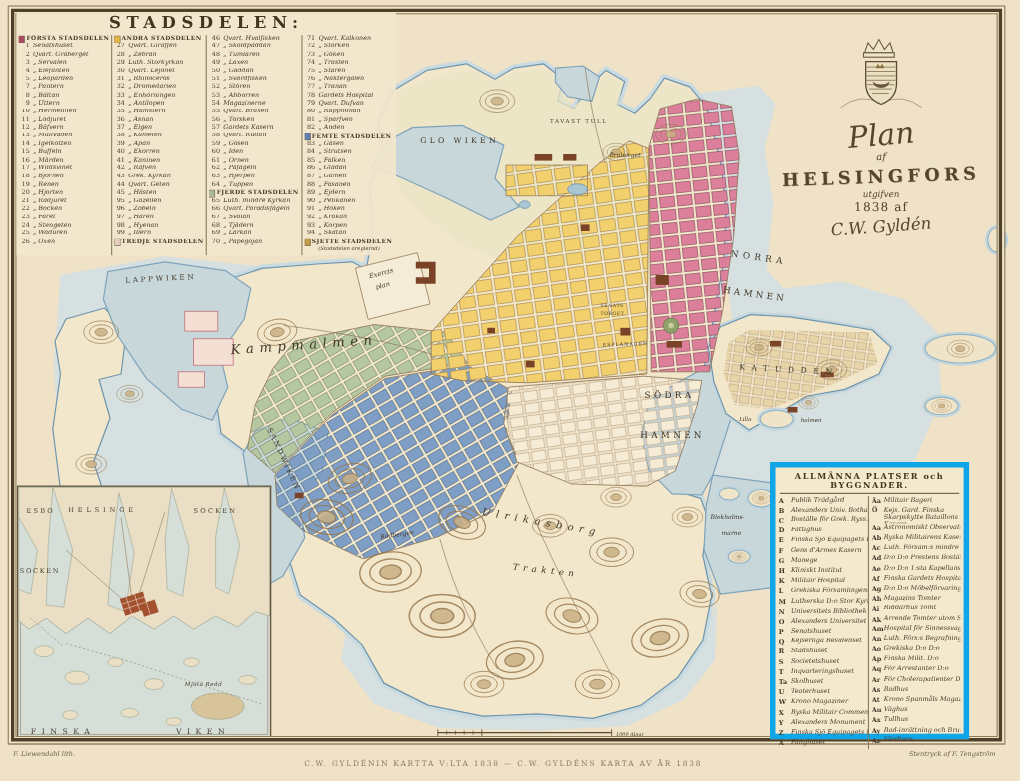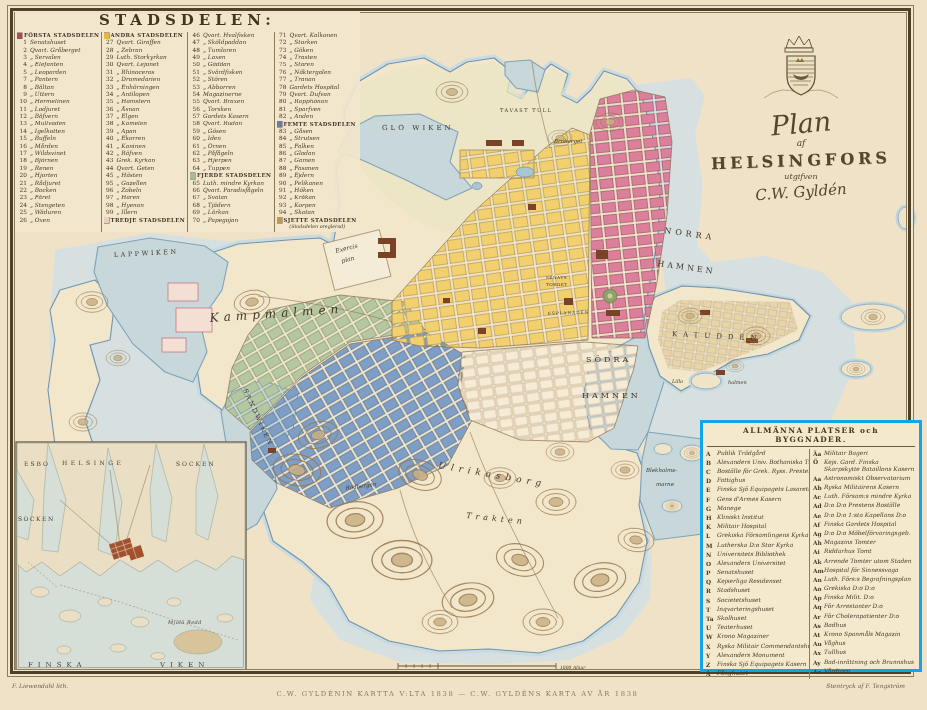--- a/index.html
+++ b/index.html
@@ -29,22 +29,22 @@
   
   .cart{position:absolute;left:690px;top:34px;width:222px;z-index:6;text-align:center;color:#55452e;}
   .cart .plan{font-size:27px;font-style:italic;line-height:1;transform:rotate(-5deg);}
   .cart .af{font-size:9px;font-style:italic;margin-top:1px;}
   .cart .city{font-size:16px;font-weight:bold;letter-spacing:4px;margin:3px 0 1px;transform:rotate(-2deg);
               text-shadow:.5px .5px 0 #bda887;}
   .cart .utg{font-size:8px;font-style:italic;margin-top:2px;}
   .cart .year{font-size:11px;letter-spacing:1px;margin-top:1px;}
   .cart .sig{font-size:15px;font-style:italic;margin-top:2px;transform:rotate(-4deg);}
   
-  .allm{position:absolute;left:700px;top:420px;width:222px;height:252px;z-index:6;
-        background:#f4e8cd;border:3px solid #0ea5e9;box-sizing:border-box;}
+  .allm{position:absolute;left:700px;top:420px;width:181px;height:252px;z-index:6;
+        background:#f4e8cd;border:5px solid #0ea5e9;box-sizing:border-box;}
   .allm h2{margin:3px 4px 2px;padding-bottom:2px;border-bottom:1px solid #6b5a40;
            font-size:7.4px;font-weight:bold;letter-spacing:1.4px;text-align:center;color:#43361f;}
   .acols{display:flex;padding:0 3px;}
   .acol{flex:1;min-width:0;}
   .acol+.acol{border-left:1px solid #8d7a58;padding-left:3px;}
   .arow{display:flex;align-items:center;height:9.2px;font-size:5.9px;line-height:1;
         white-space:nowrap;overflow:hidden;}
   .arow .k{width:11px;flex:none;font-weight:bold;}
   .arow .t{font-style:italic;}
   .arow.w2{height:15px;align-items:flex-start;padding-top:1px;}
@@ -755,20 +755,21 @@
     <path d="M31,22 h28 v20 c0,10 -6,16 -14,19 c-8,-3 -14,-9 -14,-19 Z" fill="#ece0c2" stroke="#5c4c34" stroke-width="1.2"></path>
     <path d="M32,27 h26 M32,31 h26 M32,35 h26 M31,39 h27 M32,43 h25 M34,47 h21 M37,51 h15" stroke="#7c6a4c" stroke-width="0.7"></path>
     <path d="M37,40 q8,6 16,0 l-2,4 q-6,4 -12,0 Z" fill="#6b5a40"></path>
     <path d="M40,28 l2,-4 2,3 2,-3 2,4 Z" fill="#8a6f3e"></path>
     <path d="M8,64 q18,-14 36,-4 M82,64 q-18,-14 -36,-4" stroke="#8a7757" stroke-width="0.8" fill="none" opacity="0.7"></path>
   </svg>
   <div class="plan">Plan</div>
   <div class="af">af</div>
   <div class="city">HELSINGFORS</div>
   <div class="utg">utgifven</div>
+  <div class="year">1838 af</div>
   <div class="sig">C.W. Gyldén</div>
 </div>
 
 <div class="allm">
   <h2>ALLMÄNNA PLATSER och BYGGNADER.</h2>
   <div class="acols">
     <div class="acol">
 
     <div class="arow">
             <span class="k">A</span>

